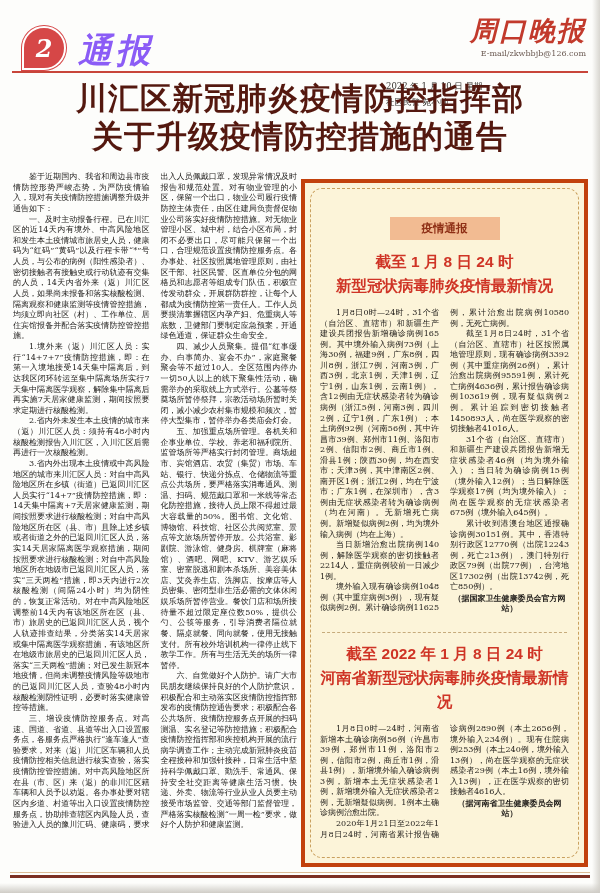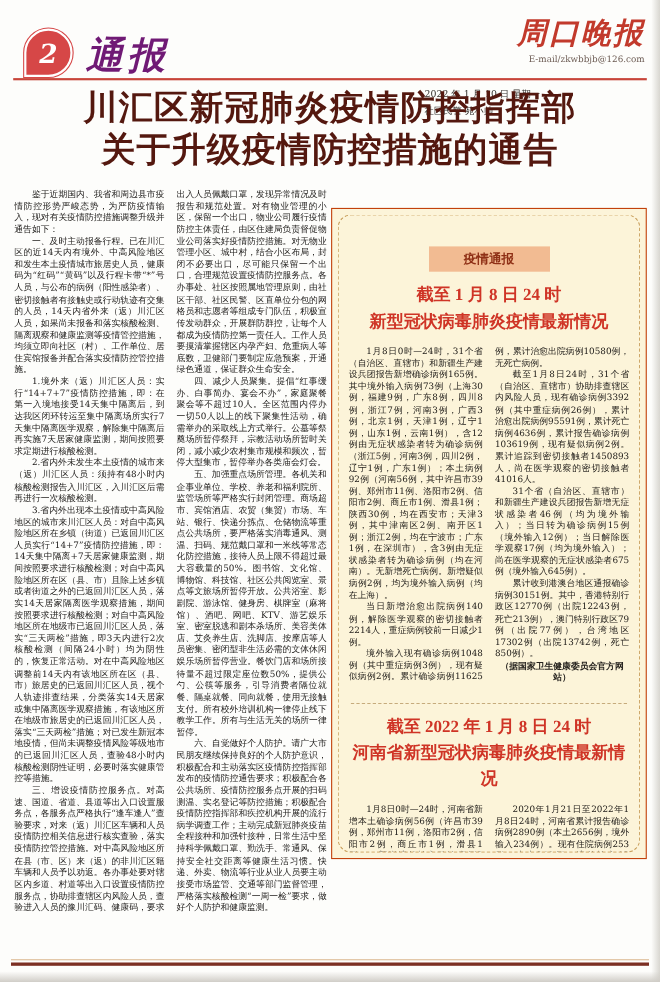--- a/index.html
+++ b/index.html
@@ -4,39 +4,39 @@
 <style>
   html,body{margin:0;padding:0;}
   body{width:600px;height:893px;position:relative;background:#f5f4f1;font-family:"DejaVu Serif","Liberation Serif",serif;}
   .page{position:absolute;inset:0;background:#fdfdfb;overflow:hidden;}
   .edge-shadow-right{position:absolute;top:0;right:0;width:8px;height:100%;background:linear-gradient(to left,#d8d6d0,rgba(255,255,255,0));}
   .edge-shadow-bottom{position:absolute;bottom:0;left:0;width:100%;height:10px;background:linear-gradient(to top,#cfccc6,rgba(255,255,255,0));}
 
   
   .pin{position:absolute;left:22px;top:26px;width:40px;height:40px;background:#d64747;border:2px solid #fff;box-shadow:0 0 0 1px #d64747;border-radius:50% 50% 50% 0;}
   .pin span{position:absolute;inset:0;display:flex;align-items:center;justify-content:center;color:#fff;font-size:24px;font-style:italic;font-weight:bold;font-family:"DejaVu Serif",serif;}
-  .section-name{position:absolute;left:78px;top:28px;font-size:34px;font-weight:bold;font-style:italic;color:#701a75;letter-spacing:4px;}
+  .section-name{position:absolute;left:78px;top:28px;font-size:34px;font-weight:bold;font-style:italic;color:#8b5cf6;letter-spacing:4px;}
   .dateblock{position:absolute;left:386px;top:38px;font-size:8.5px;color:#33302c;line-height:1.9;margin-top:40px;}
   .masthead{position:absolute;right:14px;top:16px;text-align:right;}
   .masthead .logo{font-size:27px;font-weight:bold;font-style:italic;color:#c23a2c;letter-spacing:2px;line-height:1.1;}
   .masthead .email{font-size:8px;color:#6b5a52;margin-top:3px;}
   .header-rule{position:absolute;left:12px;right:12px;top:71px;height:2px;background:#c8453a;}
 
   
   .headline{position:absolute;left:0;right:0;top:80px;text-align:center;color:#54180f;font-family:"DejaVu Sans","Liberation Sans",sans-serif;font-weight:900;font-size:31px;line-height:1.22;letter-spacing:1px;}
 
   
   .article{position:absolute;left:13px;top:172px;width:284px;height:694px;column-count:2;column-gap:11px;font-size:8px;line-height:1.33;text-align:justify;color:#1d1b19;overflow:hidden;}
   .article p{margin:0;text-indent:2em;}
 
   
-  .box{position:absolute;left:301px;top:189px;width:287px;height:592px;background:#fcf4d9;border:1px solid #c2410c;box-sizing:border-box;}
+  .box{position:absolute;left:301px;top:179px;width:287px;height:688px;background:#fcf4d9;border:4px solid #c2410c;box-sizing:border-box;}
   .box-inner{position:absolute;inset:5px;border:1px dashed #c9a05e;border-radius:12px;padding:8px 9px;box-sizing:border-box;overflow:hidden;}
   .badge{width:110px;margin:20px auto 10px;background:#f2bb92;color:#8e2f15;font-size:11.5px;font-weight:bold;text-align:center;padding:4px 0;font-family:"DejaVu Sans",sans-serif;}
-  .b-title{text-align:center;color:#cf3426;font-weight:bold;font-size:15.5px;line-height:1.55;font-family:Liberation Serif, serif;margin:4px 0 10px;}
+  .b-title{text-align:center;color:#cf3426;font-weight:bold;font-size:15.5px;line-height:1.55;font-family:Liberation Sans, sans-serif;margin:4px 0 10px;}
   .b-cols{column-count:2;column-gap:11px;font-size:8px;line-height:1.32;text-align:justify;color:#24211d;overflow:hidden;}
   .b-cols p{margin:0;text-indent:2em;}
   .b-cols .attr{text-indent:0;text-align:center;font-weight:bold;}
   .nat{height:316px;}
   .hen{height:168px;}
   .divider{border-top:1px dashed #c6ab7c;margin:8px 2px 9px;}
 
   
   .foot-rule-1{position:absolute;left:10px;right:10px;top:872px;height:1px;background:#dcbb95;}
   .foot-rule-2{position:absolute;left:10px;right:10px;top:875px;height:3px;background:#7c2f22;}
@@ -84,21 +84,21 @@
 
       <div class="b-title">
         <div>截至 1 月 8 日 24 时</div>
         <div>新型冠状病毒肺炎疫情最新情况</div>
       </div>
 
       <div class="b-cols nat">
         <p>1月8日0时—24时，31个省（自治区、直辖市）和新疆生产建设兵团报告新增确诊病例165例。其中境外输入病例73例（上海30例，福建9例，广东8例，四川8例，浙江7例，河南3例，广西3例，北京1例，天津1例，辽宁1例，山东1例，云南1例），含12例由无症状感染者转为确诊病例（浙江5例，河南3例，四川2例，辽宁1例，广东1例）；本土病例92例（河南56例，其中许昌市39例、郑州市11例、洛阳市2例、信阳市2例、商丘市1例、滑县1例；陕西30例，均在西安市；天津3例，其中津南区2例、南开区1例；浙江2例，均在宁波市；广东1例，在深圳市），含3例由无症状感染者转为确诊病例（均在河南）。无新增死亡病例。新增疑似病例2例，均为境外输入病例（均在上海）。</p>
         <p>当日新增治愈出院病例140例，解除医学观察的密切接触者2214人，重症病例较前一日减少1例。</p>
         <p>境外输入现有确诊病例1048例（其中重症病例3例），现有疑似病例2例。累计确诊病例11625例，累计治愈出院病例10580例，无死亡病例。</p>
-        <p>截至1月8日24时，31个省（自治区、直辖市）协助排查辖区内风险人员，现有确诊病例3392例（其中重症病例26例），累计治愈出院病例95591例，累计死亡病例4636例，累计报告确诊病例103619例，现有疑似病例2例。累计追踪到密切接触者1450893人，尚在医学观察的密切接触者41016人。</p>
+        <p>截至1月8日24时，31个省（自治区、直辖市）社区按照属地管理原则，现有确诊病例3392例（其中重症病例26例），累计治愈出院病例95591例，累计死亡病例4636例，累计报告确诊病例103619例，现有疑似病例2例。累计追踪到密切接触者1450893人，尚在医学观察的密切接触者41016人。</p>
         <p>31个省（自治区、直辖市）和新疆生产建设兵团报告新增无症状感染者46例（均为境外输入）；当日转为确诊病例15例（境外输入12例）；当日解除医学观察17例（均为境外输入）；尚在医学观察的无症状感染者675例（境外输入645例）。</p>
         <p>累计收到港澳台地区通报确诊病例30151例。其中，香港特别行政区12770例（出院12243例，死亡213例），澳门特别行政区79例（出院77例），台湾地区17302例（出院13742例，死亡850例）。</p>
         <p class="attr">（据国家卫生健康委员会官方网站）</p>
       </div>
 
       <div class="divider"></div>
 
       <div class="b-title">
         <div>截至 2022 年 1 月 8 日 24 时</div>
         <div>河南省新型冠状病毒肺炎疫情最新情况</div>

